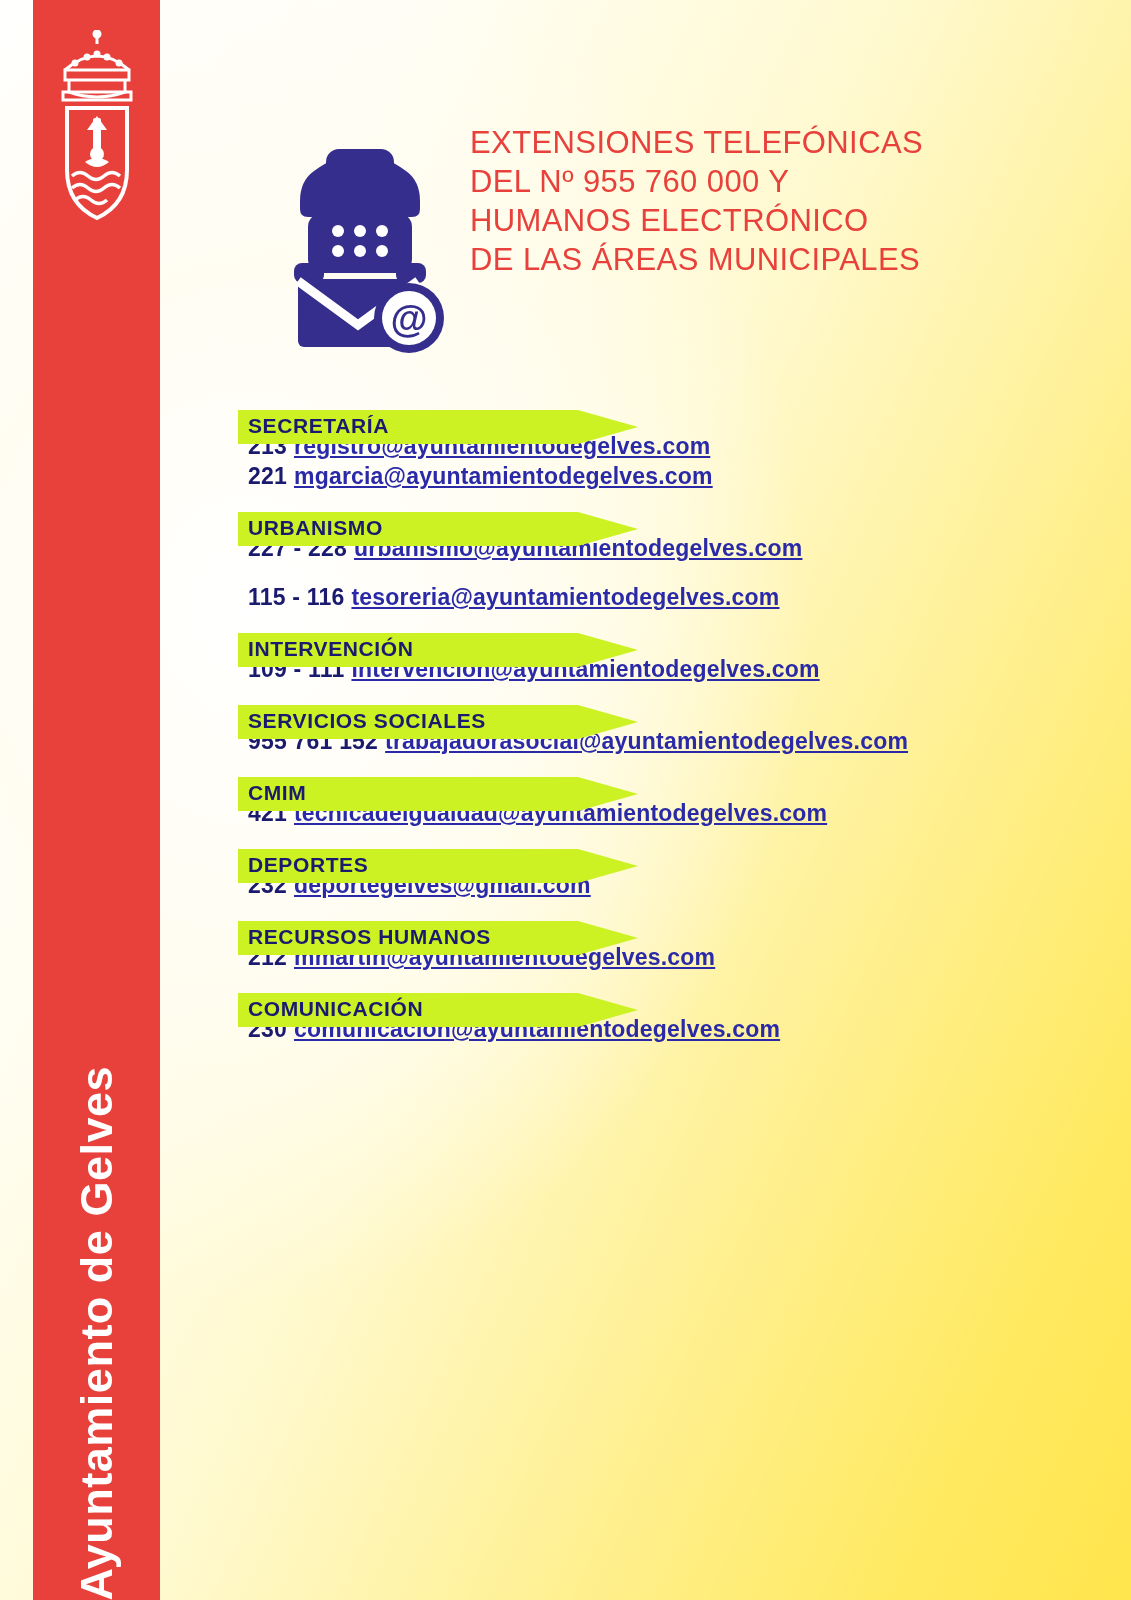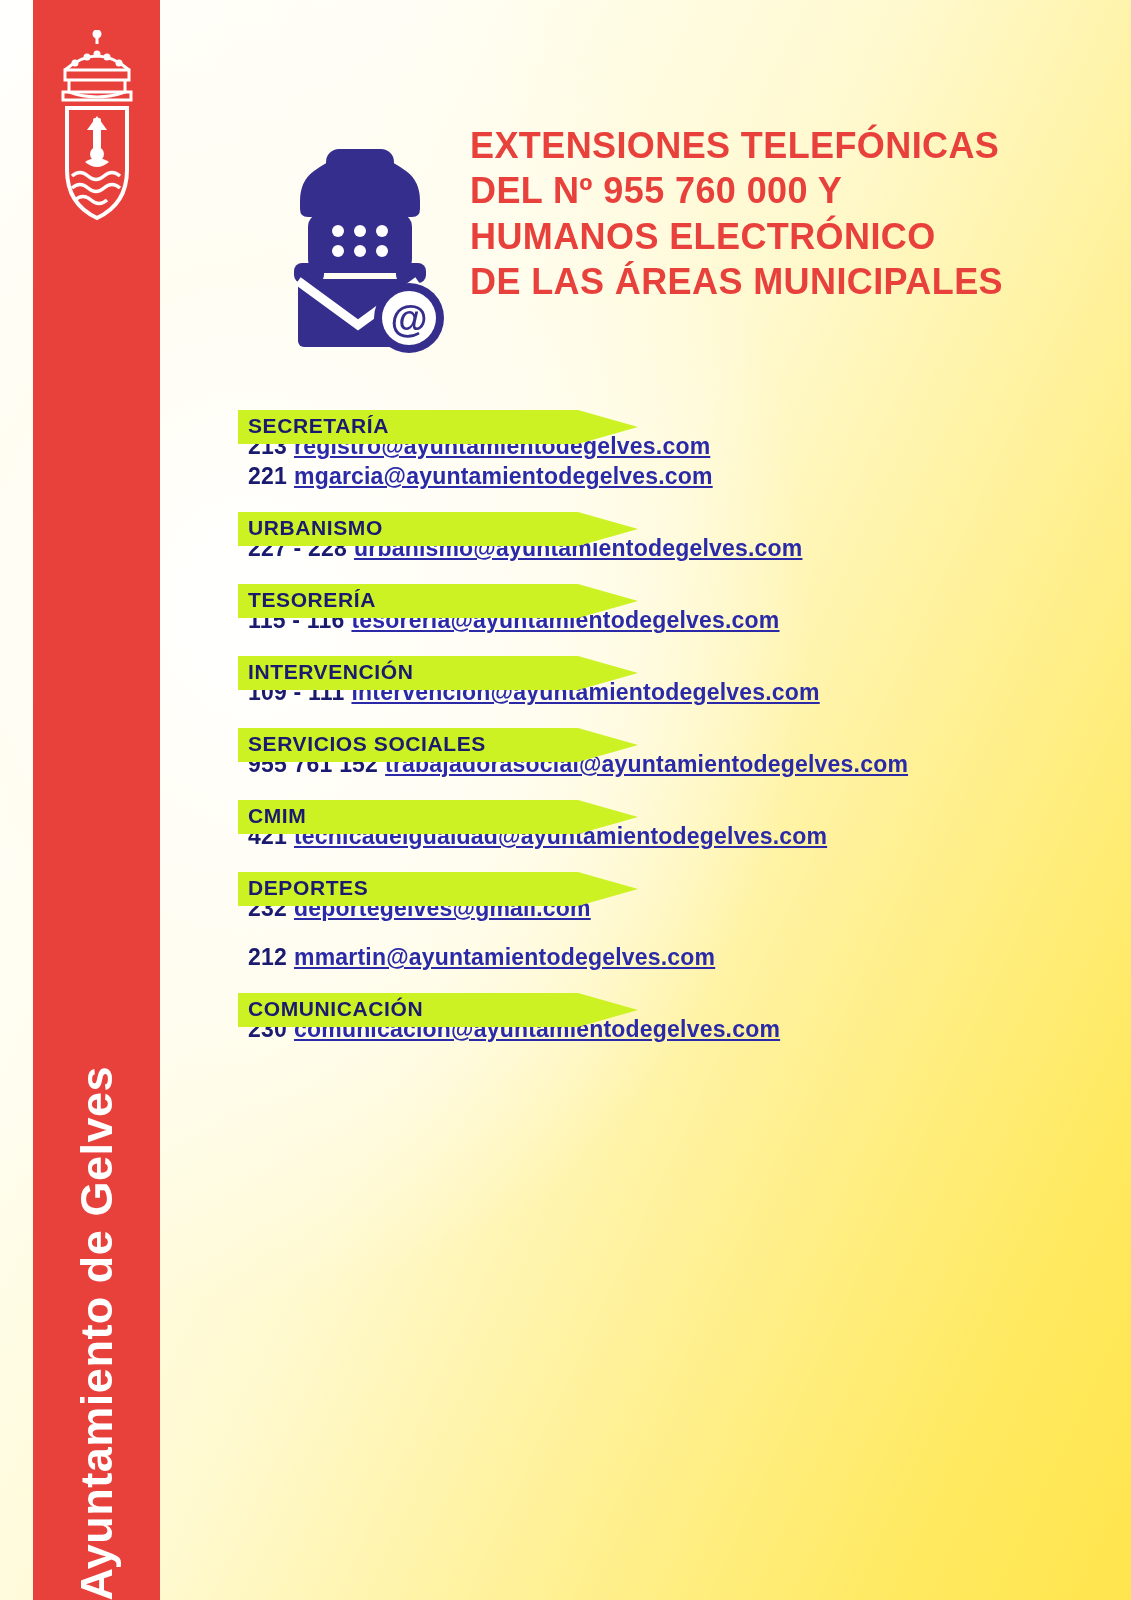--- a/index.html
+++ b/index.html
@@ -76,22 +76,22 @@
   .header-icon {
     width: 180px;
     height: 240px;
     flex: 0 0 180px;
     position: relative;
     margin-top: 8px;
   }
   .header-text {
     margin-left: 10px;
     color: #e8413c;
-    font-size: 36px;
-    font-weight: bold;
+    font-size: 31px;
+    font-weight: normal;
     line-height: 1.26;
     letter-spacing: 0.4px;
     padding-top: 18px;
   }
 
   
   .entries {
     position: absolute;
     left: 238px;
     top: 410px;
@@ -237,40 +237,40 @@
       <div class="entry">
         <div class="dept-banner"><div class="bg"></div><div class="dept-label">SECRETARÍA</div></div>
         <div class="contact-line"><span class="ext">213</span><a class="mail" href="#">registro@ayuntamientodegelves.com</a></div>
         <div class="contact-line"><span class="ext">221</span><a class="mail" href="#">mgarcia@ayuntamientodegelves.com</a></div>
       </div>
       <div class="entry">
         <div class="dept-banner"><div class="bg"></div><div class="dept-label">URBANISMO</div></div>
         <div class="contact-line"><span class="ext">227 - 228</span><a class="mail" href="#">urbanismo@ayuntamientodegelves.com</a></div>
       </div>
       <div class="entry">
-        <div class="dept-banner"><div class="bg"></div><div class="dept-label">TESORERÍA</div></div>
         <div class="contact-line"><span class="ext">115 - 116</span><a class="mail" href="#">tesoreria@ayuntamientodegelves.com</a></div>
       </div>
       <div class="entry">
         <div class="dept-banner"><div class="bg"></div><div class="dept-label">INTERVENCIÓN</div></div>
         <div class="contact-line"><span class="ext">109 - 111</span><a class="mail" href="#">intervencion@ayuntamientodegelves.com</a></div>
       </div>
       <div class="entry">
         <div class="dept-banner"><div class="bg"></div><div class="dept-label">SERVICIOS SOCIALES</div></div>
         <div class="contact-line"><span class="ext">955 761 152</span><a class="mail" href="#">trabajadorasocial@ayuntamientodegelves.com</a></div>
       </div>
       <div class="entry">
         <div class="dept-banner"><div class="bg"></div><div class="dept-label">CMIM</div></div>
         <div class="contact-line"><span class="ext">421</span><a class="mail" href="#">tecnicadeigualdad@ayuntamientodegelves.com</a></div>
       </div>
       <div class="entry">
         <div class="dept-banner"><div class="bg"></div><div class="dept-label">DEPORTES</div></div>
         <div class="contact-line"><span class="ext">232</span><a class="mail" href="#">deportegelves@gmail.com</a></div>
       </div>
       <div class="entry">
+        <div class="dept-banner"><div class="bg"></div><div class="dept-label">RECURSOS HUMANOS</div></div>
         <div class="contact-line"><span class="ext">212</span><a class="mail" href="#">mmartin@ayuntamientodegelves.com</a></div>
       </div>
       <div class="entry">
         <div class="dept-banner"><div class="bg"></div><div class="dept-label">COMUNICACIÓN</div></div>
         <div class="contact-line"><span class="ext">230</span><a class="mail" href="#">comunicacion@ayuntamientodegelves.com</a></div>
       </div>
     </div>
 
 </div>
 

